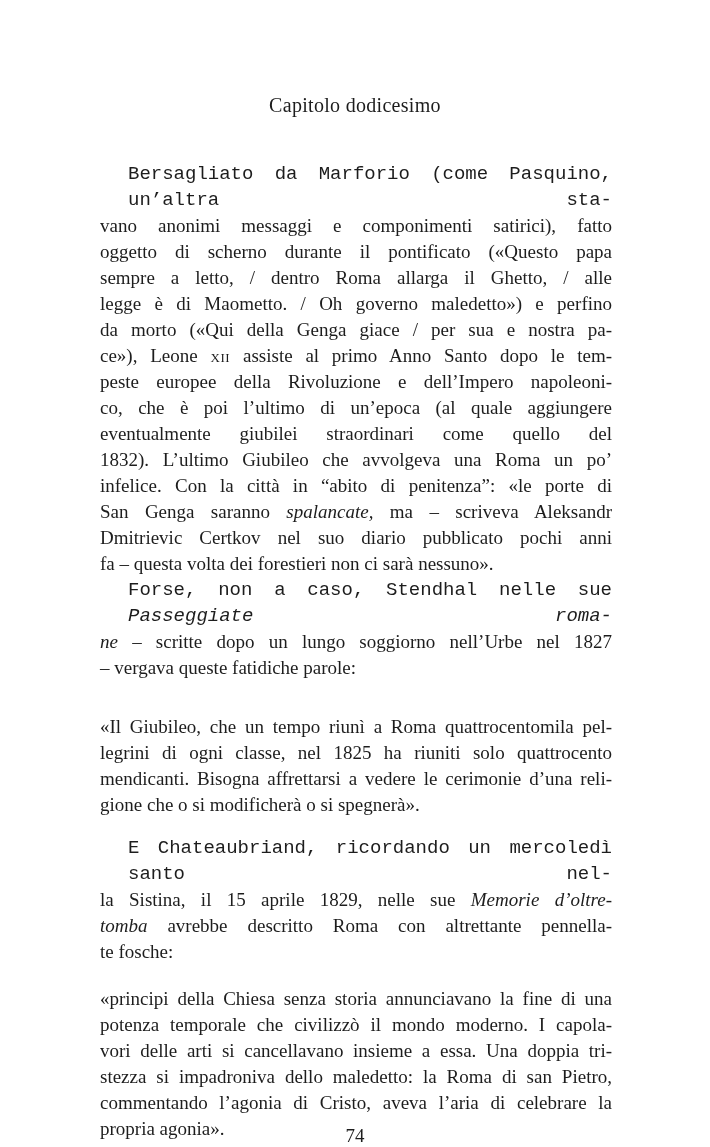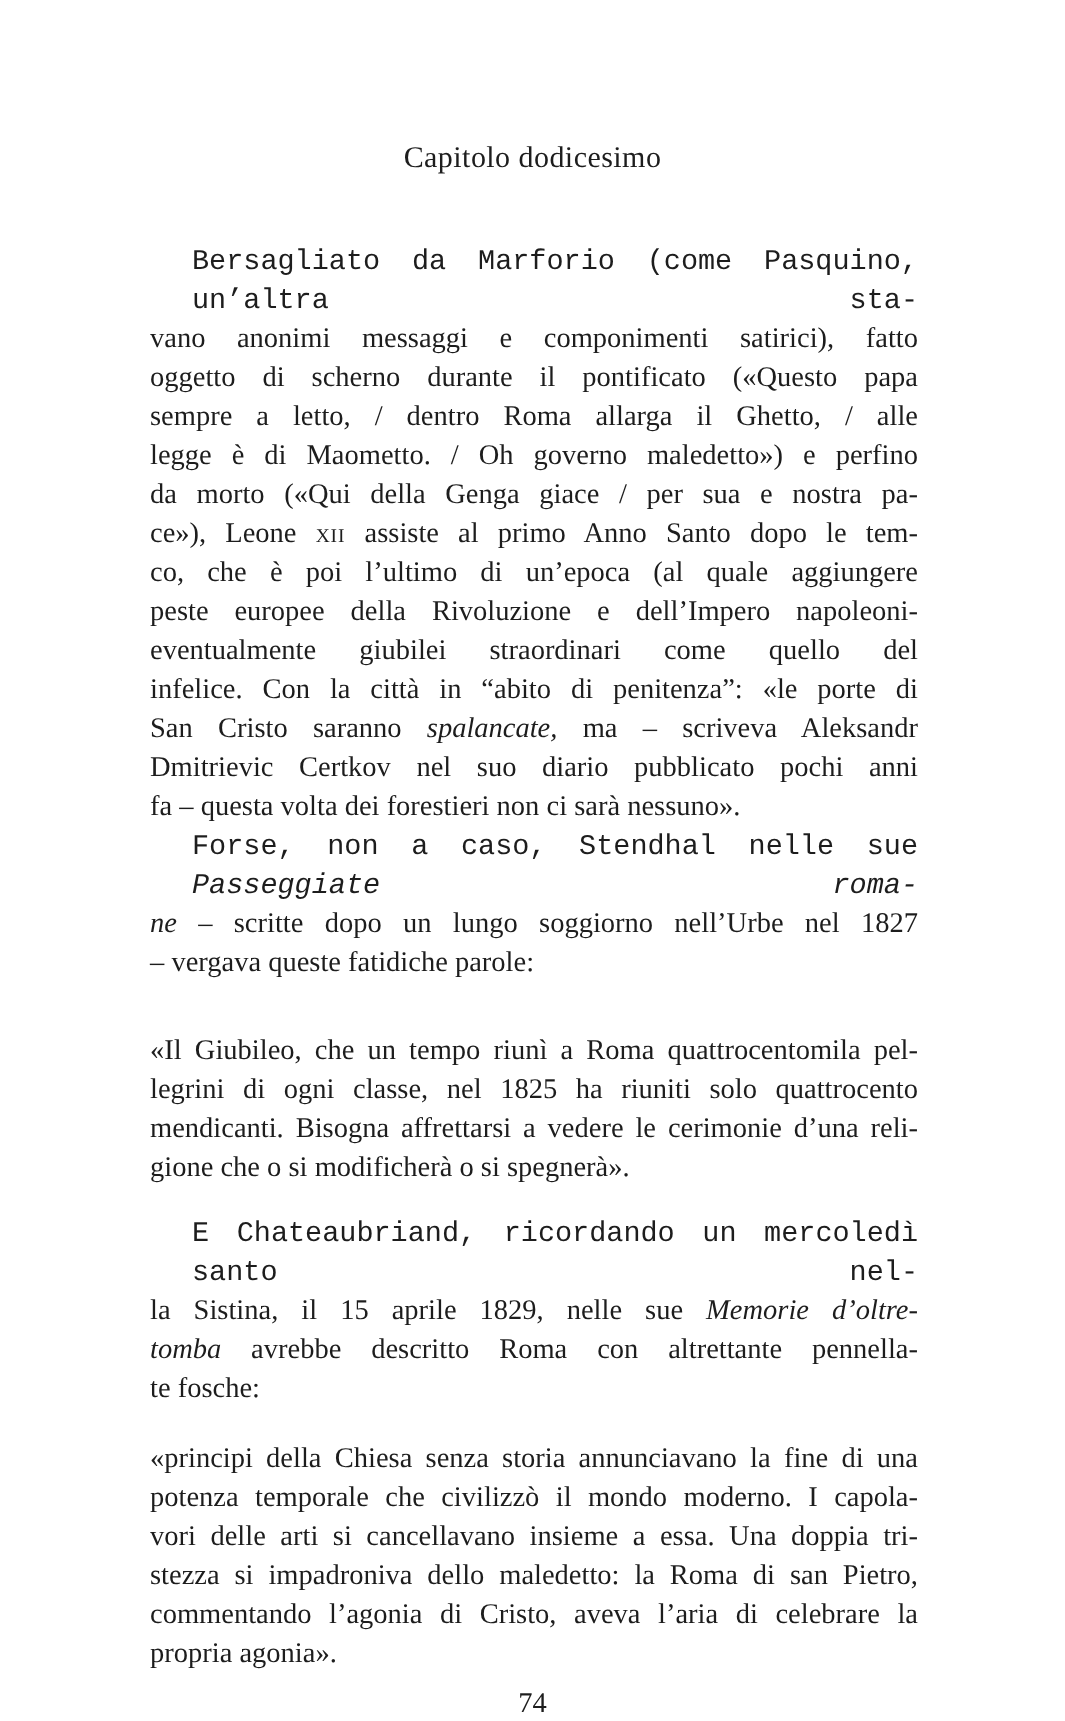--- a/index.html
+++ b/index.html
@@ -75,25 +75,26 @@
 
   <div class="body-col">
     <div class="block para" id="para1">
         <div class="line">Bersagliato da Marforio (come Pasquino, un’altra sta-</div>
         <div class="line">vano anonimi messaggi e componimenti satirici), fatto</div>
         <div class="line">oggetto di scherno durante il pontificato («Questo papa</div>
         <div class="line">sempre a letto, / dentro Roma allarga il Ghetto, / alle</div>
         <div class="line">legge è di Maometto. / Oh governo maledetto») e perfino</div>
         <div class="line">da morto («Qui della Genga giace / per sua e nostra pa-</div>
         <div class="line"><span>ce»), Leone </span><span class="sc">xii</span><span> assiste al primo Anno Santo dopo le tem-</span></div>
+        <div class="line">peste europee della Rivoluzione e dell’Impero napoleoni-</div>
         <div class="line">co, che è poi l’ultimo di un’epoca (al quale aggiungere</div>
-        <div class="line">peste europee della Rivoluzione e dell’Impero napoleoni-</div>
         <div class="line">eventualmente giubilei straordinari come quello del</div>
+        <div class="line">1832). L’ultimo Giubileo che avvolgeva una Roma un po’</div>
         <div class="line">infelice. Con la città in “abito di penitenza”: «le porte di</div>
-        <div class="line"><span>San Cristo saranno </span><span class="i">spalancate,</span><span> ma – scriveva Aleksandr</span></div>
+        <div class="line"><span>San Genga saranno </span><span class="i">spalancate,</span><span> ma – scriveva Aleksandr</span></div>
         <div class="line">Dmitrievic Certkov nel suo diario pubblicato pochi anni</div>
         <div class="line last">fa – questa volta dei forestieri non ci sarà nessuno».</div>
       </div>
     <div class="block para" id="para2">
         <div class="line"><span>Forse, non a caso, Stendhal nelle sue </span><span class="i">Passeggiate roma-</span></div>
         <div class="line"><span class="i">ne</span><span> – scritte dopo un lungo soggiorno nell’Urbe nel 1827</span></div>
         <div class="line last">– vergava queste fatidiche parole:</div>
       </div>
     <div class="block quote" id="quote1">
         <div class="line">«Il Giubileo, che un tempo riunì a Roma quattrocentomila pel-</div>

